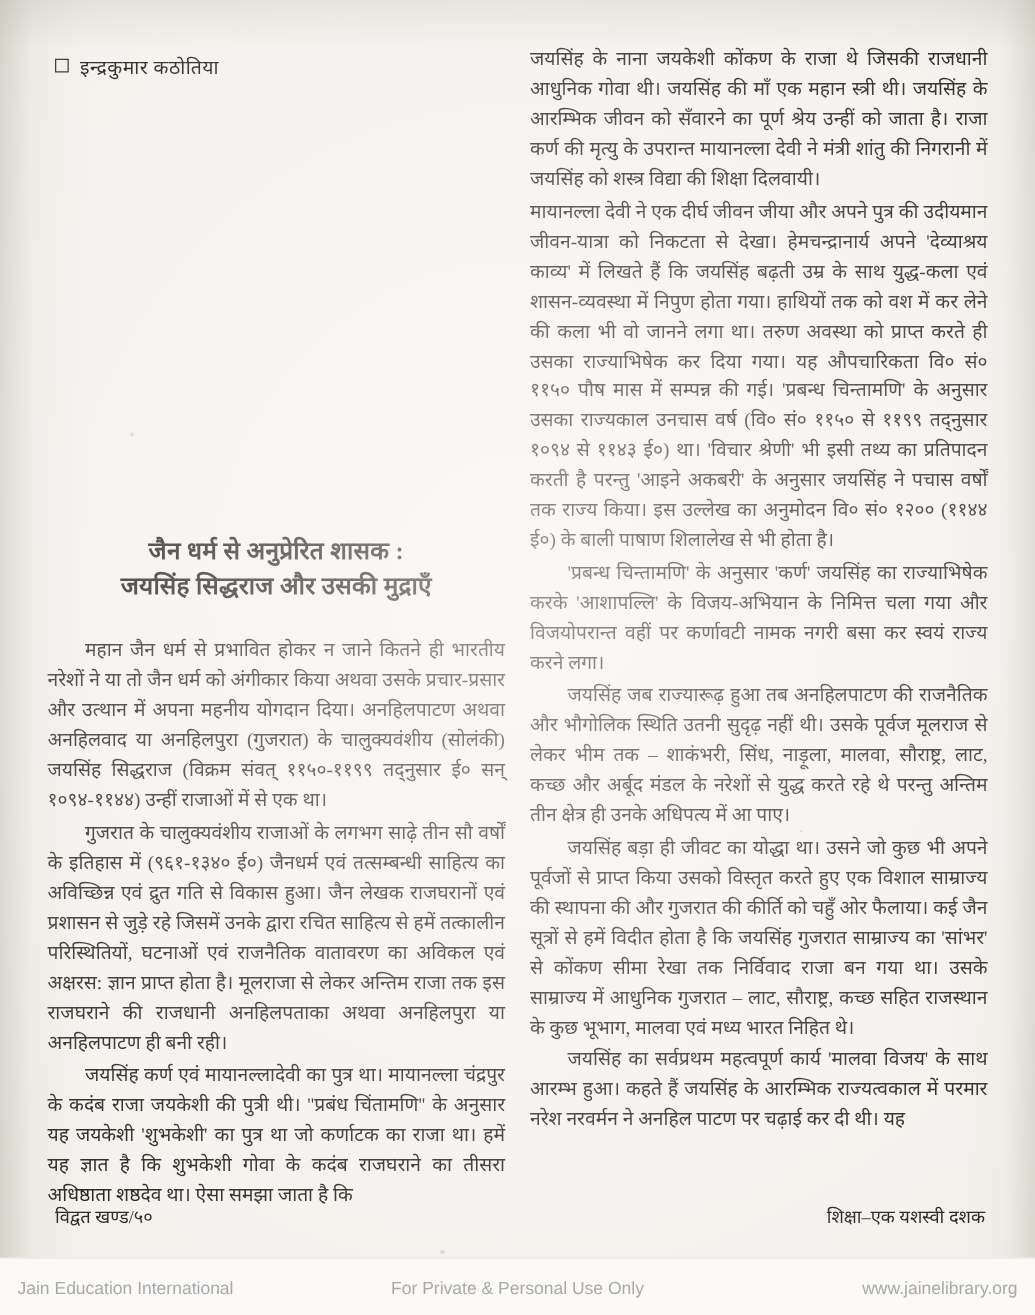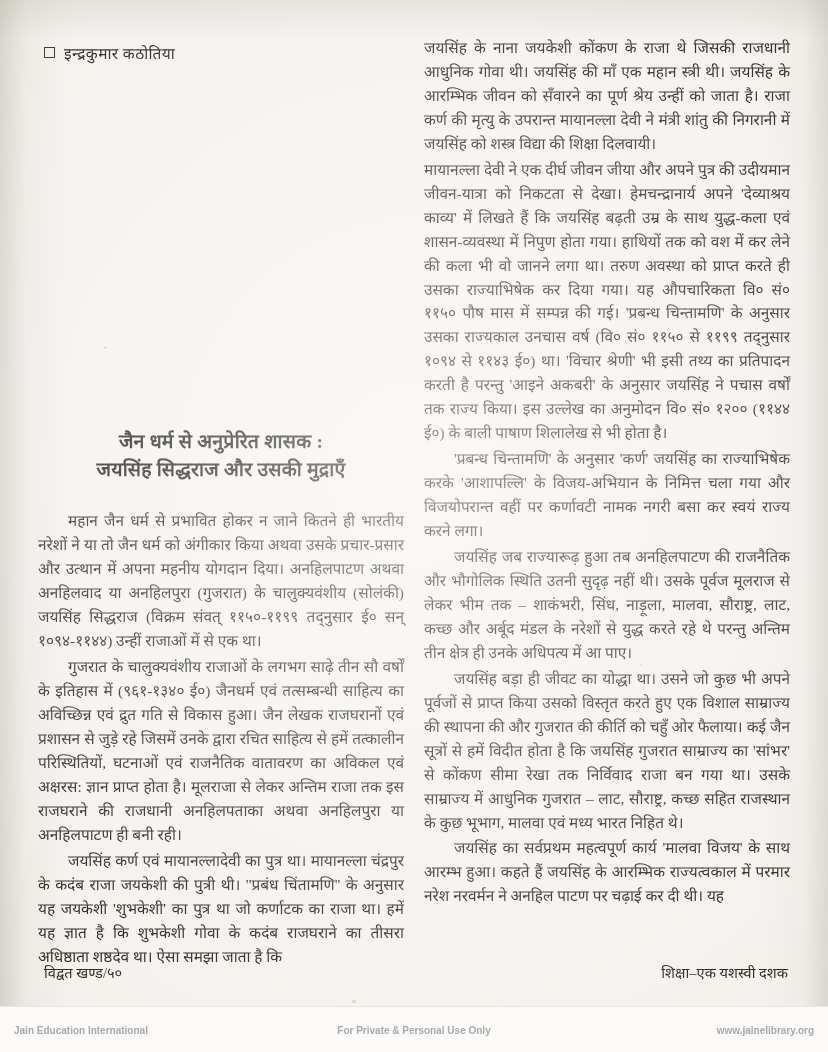--- a/index.html
+++ b/index.html
@@ -122,24 +122,23 @@
     top: 1006px;
     height: 46px;
     background: #fbfaf8;
     border-top: 1px solid #e8e6e2;
     display: flex;
     align-items: center;
     z-index: 6;
     font-family: "Liberation Sans", sans-serif;
   }
   .scan-strip span {
-    font-size: 10px;
+    font-size: 14px;
     color: #a9a9a9;
     white-space: nowrap;
-    font-weight: bold;
   }
   .scan-left   { position: absolute; left: 14px; }
   .scan-center { position: absolute; left: 50%; transform: translateX(-50%); }
   .scan-right  { position: absolute; right: 14px; margin-left: 46px; }
 
   
   .speck {
     position: absolute;
     background: #b9b4a8;
     border-radius: 50%;

